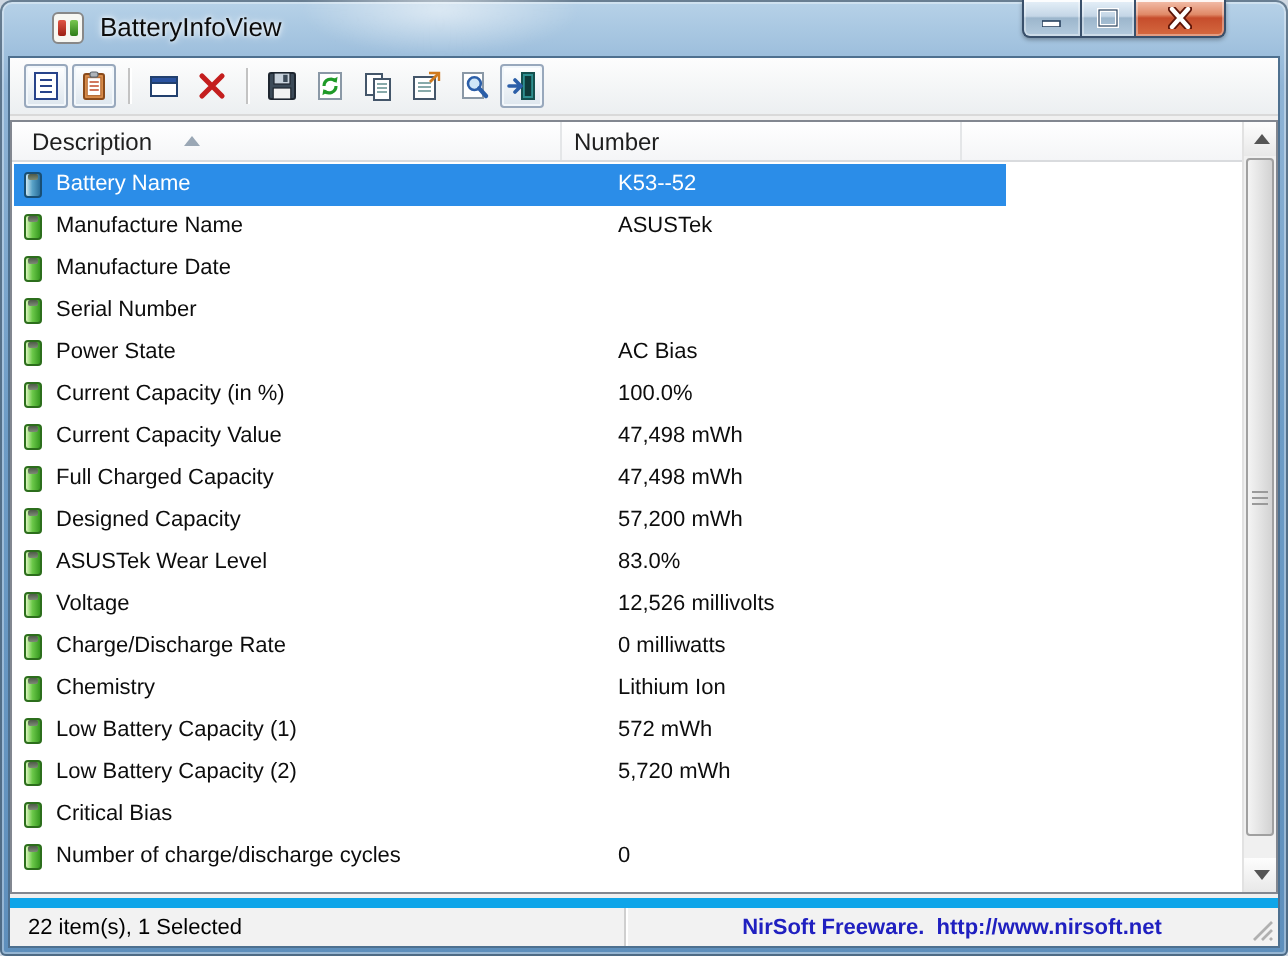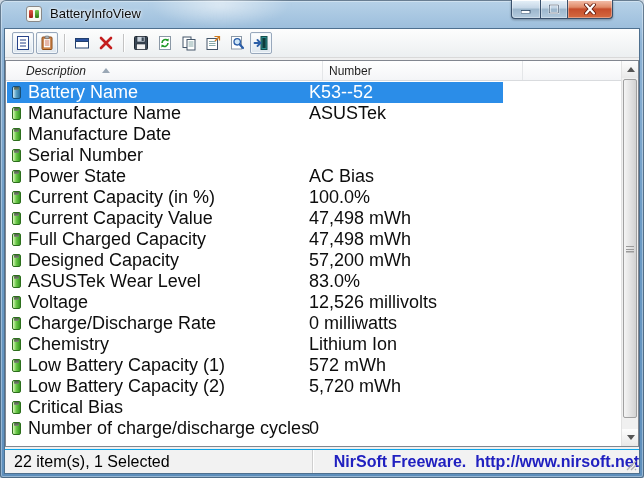--- a/index.html
+++ b/index.html
@@ -39,27 +39,27 @@
     display:flex;align-items:center;padding-left:7px;gap:2px;flex:0 0 auto;}
   .tbtn{width:22px;height:22px;display:flex;align-items:center;justify-content:center;border:1px solid transparent;}
   .tbtn.framed{border:1px solid #98a8bc;border-radius:2px;background:linear-gradient(#ffffff,#dde6ee);
     box-shadow:inset 0 0 0 1px #f2f7fb;}
   .tsep{width:1px;height:18px;background:#c3c3c3;margin:0 4px;box-shadow:1px 0 0 #ffffff;}
   
   .listview{flex:1 1 auto;margin:2px 0 2px 0;background:#fff;border:1px solid #828790;position:relative;overflow:hidden;}
   .lheader{height:20px;display:flex;background:linear-gradient(#ffffff,#f4f5f7);border-bottom:1px solid #d9dbde;
     font-size:12px;color:#1f1f1f;padding-right:17px;}
   .hcell{display:flex;align-items:center;border-right:1px solid #e4e6e8;height:100%;}
-  .hcell.desc{width:317px;padding-left:20px;font-style:italic;}
+  .hcell.desc{width:275px;padding-left:10px;}
   .hcell.value{width:200px;padding-left:6px;}
   .hcell.filler{flex:1;border-right:none;}
   .sort-arrow{width:0;height:0;border-left:4px solid transparent;border-right:4px solid transparent;
     border-bottom:5px solid #9aa7b5;margin-left:16px;}
   .lbody{position:absolute;left:0;top:21px;right:17px;bottom:0;overflow:hidden;background:#fff;}
-  .row{position:relative;height:21px;font-size:18px;color:#0d0d0d;}
+  .row{position:relative;height:21px;font-size:11px;color:#0d0d0d;}
   .row.selected::before{content:"";position:absolute;left:1px;top:0;width:496px;height:21px;background:#2b8de8;}
   .row .bat{position:absolute;left:6px;top:4px;width:9px;height:13px;border:1px solid #2c6e1c;border-radius:2px;
     background:linear-gradient(90deg,#dcf7bd 0%,#6cc94a 45%,#379920 100%);}
   .row .bat::before{content:"";position:absolute;left:1px;right:1px;top:0;height:3px;
     background:linear-gradient(#4e5a49,#7d8b75);border-radius:1px;}
   .row.selected .bat{border-color:#184e74;background:linear-gradient(90deg,#cfe8f2 0%,#5aa3c8 45%,#2a6e9a 100%);}
   .cell-desc{position:absolute;left:22px;top:0;line-height:21px;white-space:nowrap;}
   .cell-value{position:absolute;left:303px;top:0;line-height:21px;white-space:nowrap;}
   .row.selected .cell-desc,.row.selected .cell-value{color:#fff;}
   
@@ -68,25 +68,25 @@
     display:flex;align-items:center;justify-content:center;}
   .sbtn.up{top:0;}
   .sbtn.down{bottom:0;}
   .tri-up{width:0;height:0;border-left:4px solid transparent;border-right:4px solid transparent;border-bottom:5px solid #555;}
   .tri-down{width:0;height:0;border-left:4px solid transparent;border-right:4px solid transparent;border-top:5px solid #555;}
   .thumb{position:absolute;left:1px;top:18px;width:14px;height:calc(100% - 46px);border:1px solid #a0a0a0;border-radius:2px;
     background:linear-gradient(90deg,#f4f4f4,#e0e0e0 60%,#d2d2d2);}
   .thumb .grip{position:absolute;left:50%;top:50%;transform:translate(-50%,-50%);width:8px;height:7px;
     background:repeating-linear-gradient(180deg,#9a9a9a 0 1px,transparent 1px 3px);}
   
-  .statusbar{flex:0 0 24px;background:#f2f2f2;border-top:1px solid #0ea5e9;display:flex;align-items:center;
-    font-size:16px;position:relative;}
+  .statusbar{flex:0 0 24px;background:#f2f2f2;border-top:5px solid #0ea5e9;display:flex;align-items:center;
+    font-size:11px;position:relative;}
   .status-left{width:308px;padding-left:9px;color:#000;border-right:1px solid #cfcfcf;height:100%;
     display:flex;align-items:center;box-shadow:1px 0 0 #ffffff;}
-  .status-right{flex:1;display:flex;align-items:center;justify-content:flex-end;height:100%;}
+  .status-right{flex:1;display:flex;align-items:center;justify-content:center;height:100%;}
   .nirsoft-link{color:#2020c0;font-weight:bold;white-space:pre;cursor:pointer;}
   .grip{position:absolute;right:2px;bottom:2px;}
 </style>
 </head>
 <body>
 
 <div class="window">
 
   <div class="titlebar">
     <div class="glow"></div>

